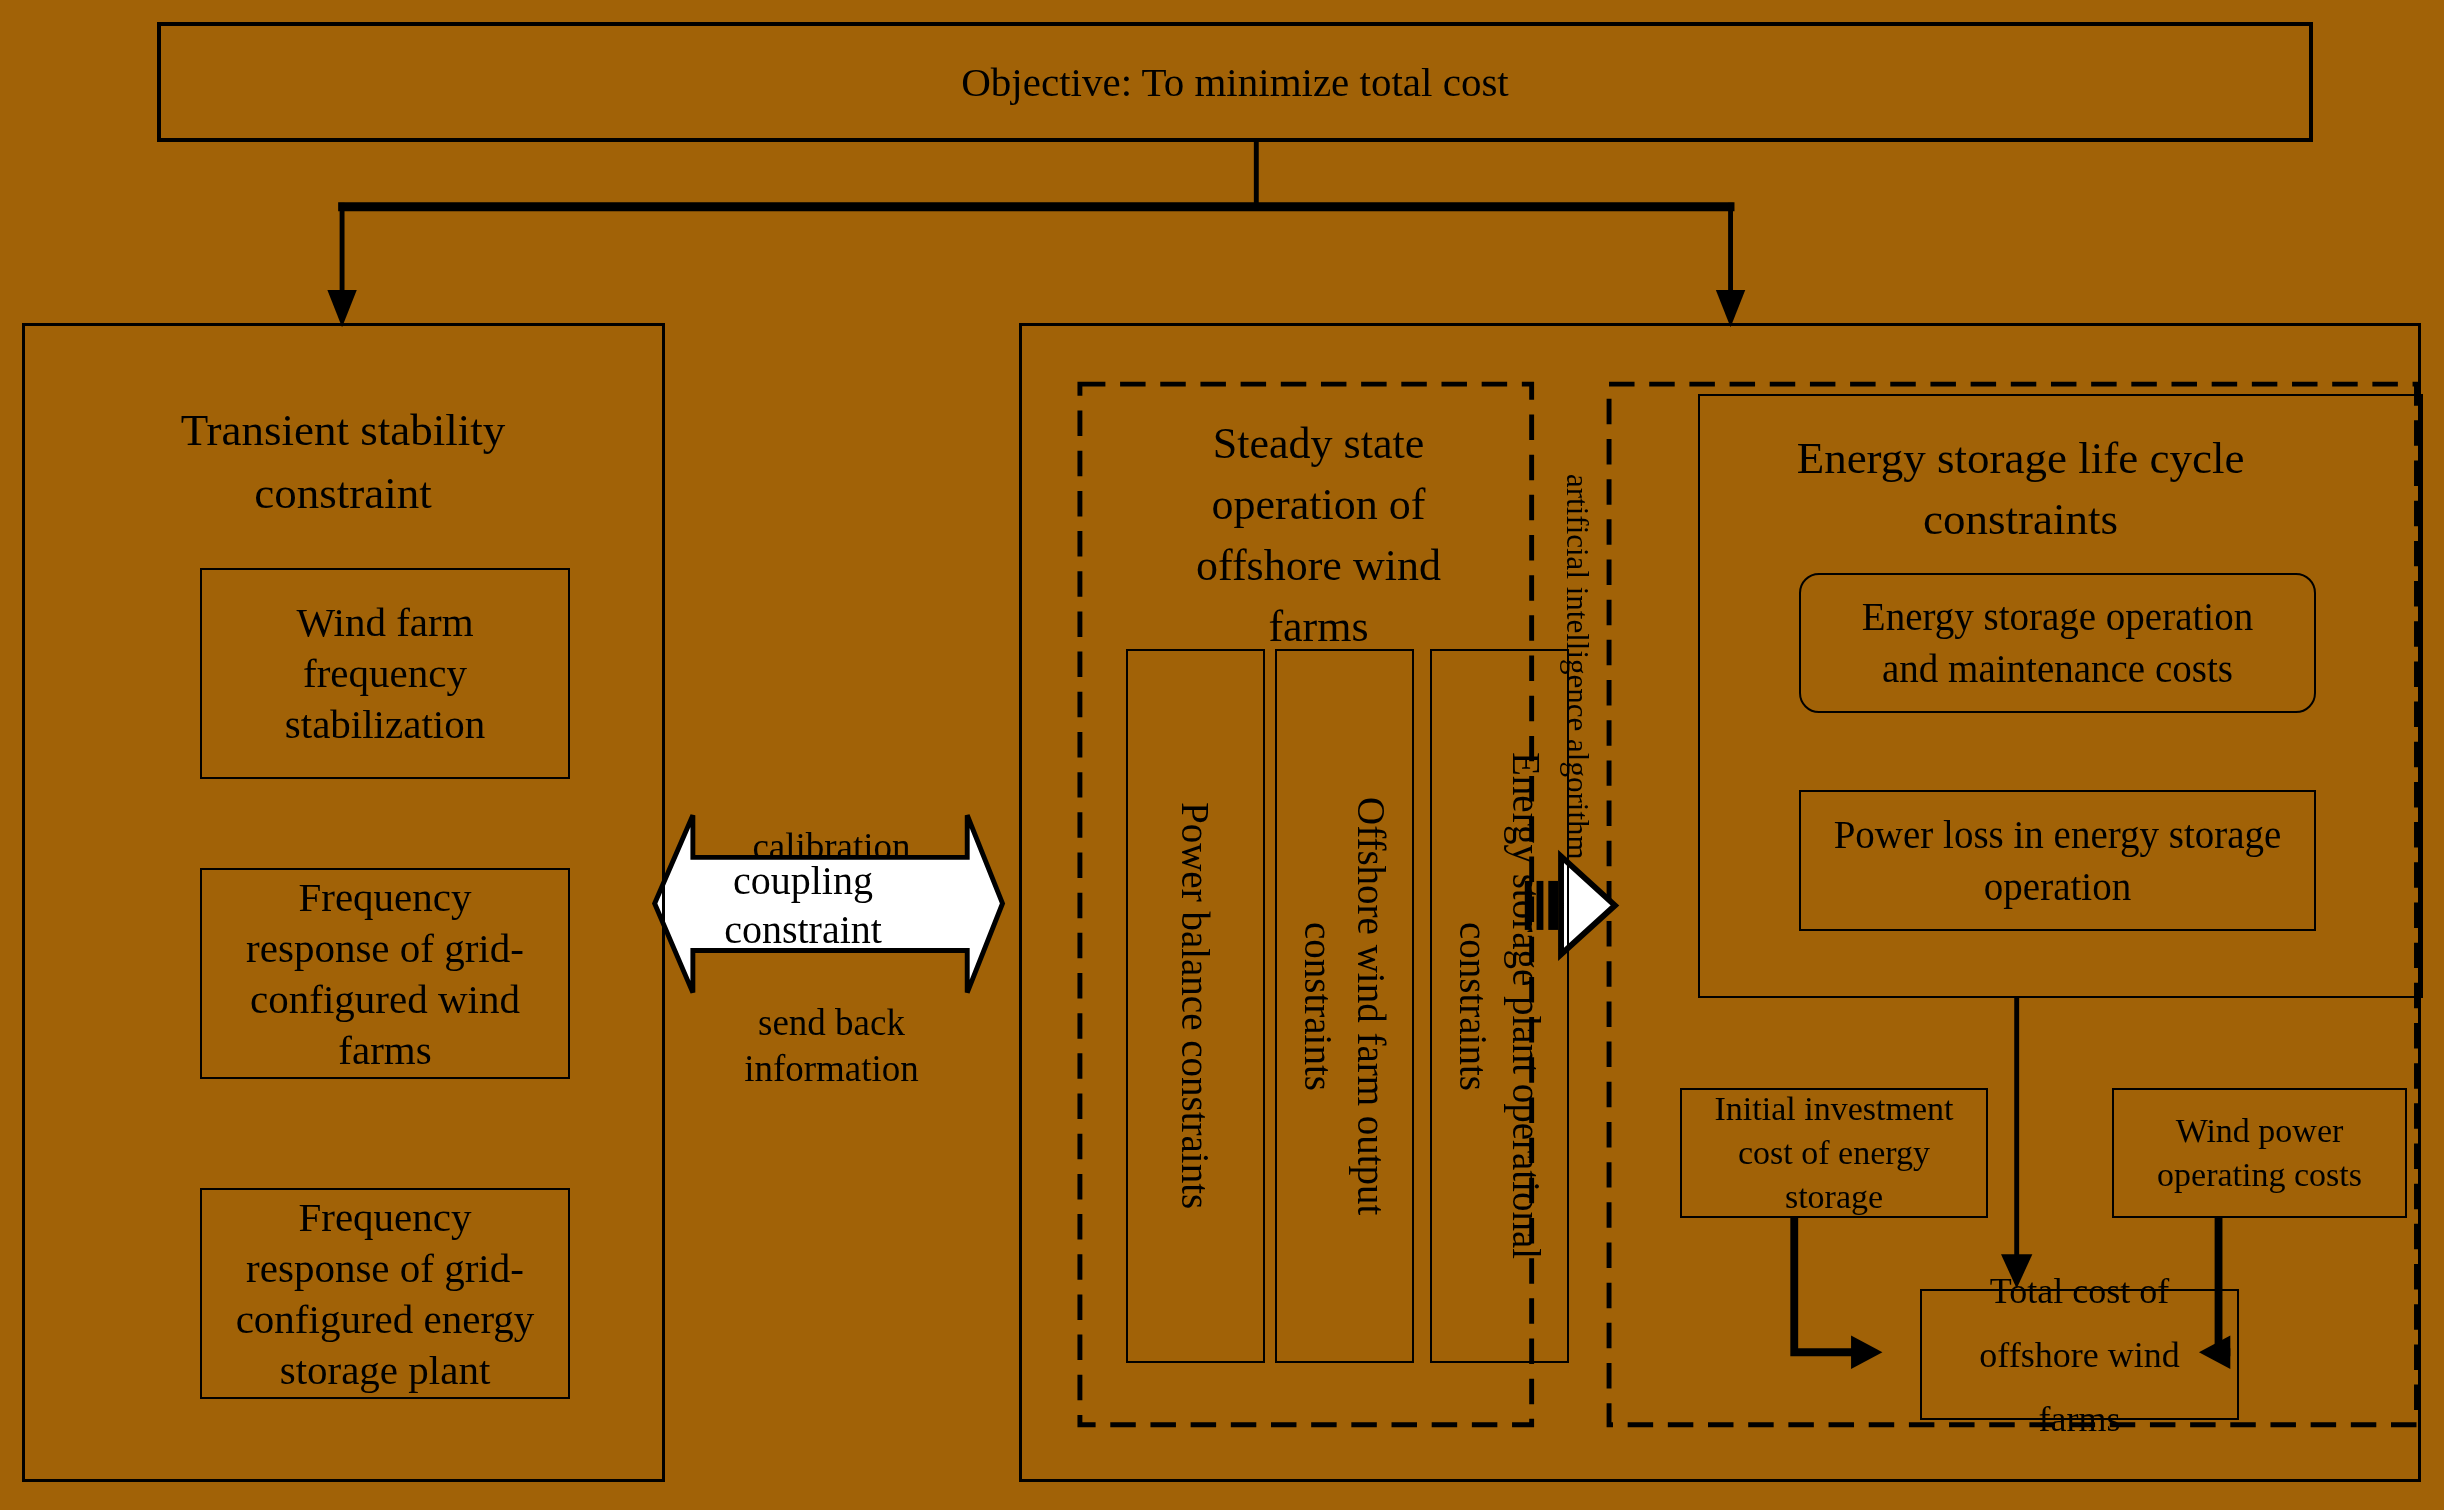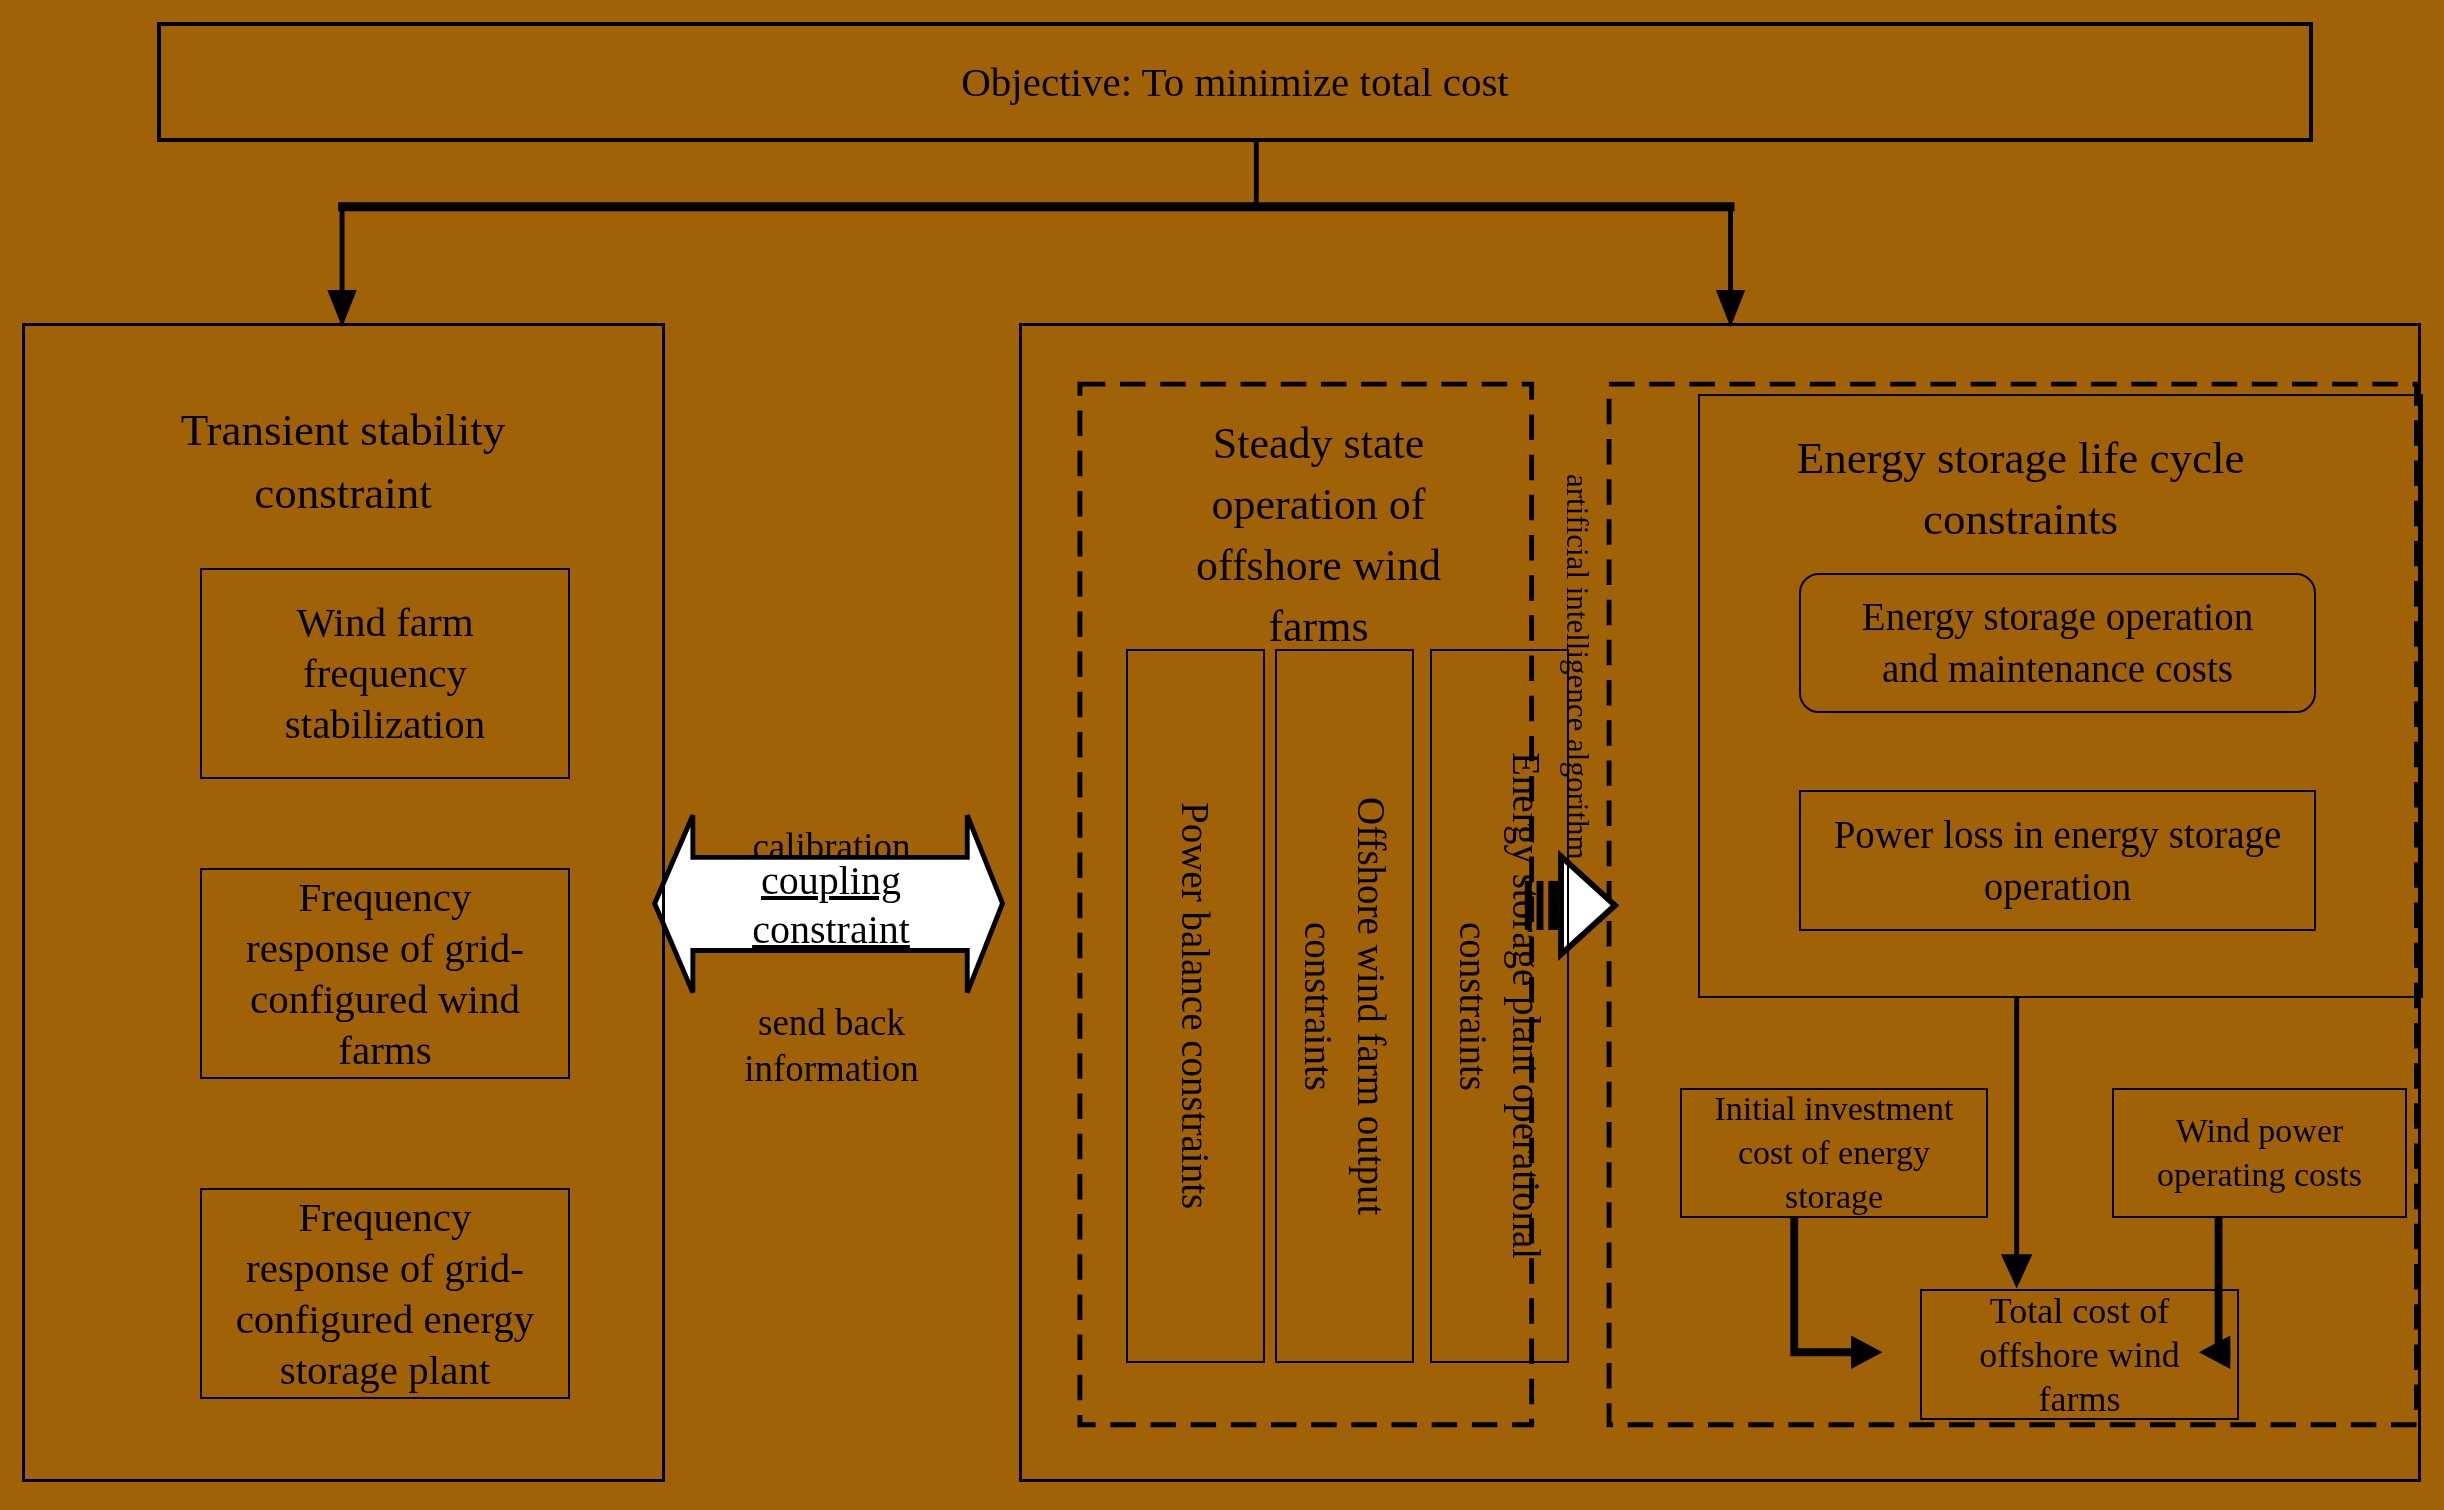--- a/index.html
+++ b/index.html
@@ -94,21 +94,21 @@
   <div class="abs solid-box f-left-box" style="left:160px;top:1188px;width:370px;height:211px;">
     <div class="line">Frequency</div>
     <div class="line">response of grid-</div>
     <div class="line">configured energy</div>
     <div class="line">storage plant</div>
   </div>
 
   <div class="abs txt f-cal" style="left:655px;top:824px;width:353px;">
     <div class="line">calibration</div>
   </div>
-  <div class="abs txt f-coupling" style="left:684px;top:856px;width:294px;text-decoration:underline;">
+  <div class="abs txt f-coupling" style="left:656px;top:856px;width:294px;">
     <div class="line">coupling</div>
     <div class="line">constraint</div>
   </div>
   <div class="abs txt f-cal" style="left:655px;top:1000px;width:353px;">
     <div class="line">send back</div>
     <div class="line">information</div>
   </div>
 
   <div class="abs outer-box" style="left:1019px;top:323px;width:1402px;height:1159px;"></div>
 
@@ -166,20 +166,20 @@
     <div class="line">Initial investment</div>
     <div class="line">cost of energy</div>
     <div class="line">storage</div>
   </div>
 
   <div class="abs solid-box f-small" style="left:2072px;top:1088px;width:295px;height:130px;">
     <div class="line">Wind power</div>
     <div class="line">operating costs</div>
   </div>
 
-  <div class="abs solid-box f-total" style="left:1880px;top:1289px;width:319px;height:131px;">
+  <div class="abs solid-box f-total" style="left:1880px;top:1289px;width:319px;height:131px;gap:20px;">
     <div class="line">Total cost of</div>
     <div class="line">offshore wind</div>
     <div class="line">farms</div>
   </div>
 
 </div>
 
 
 </body></html>

